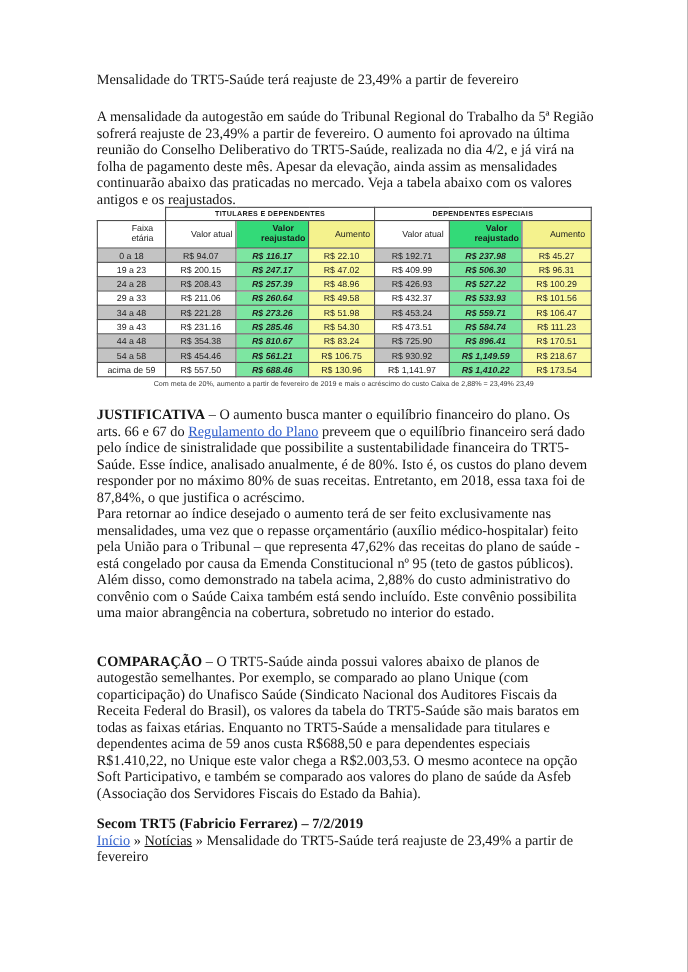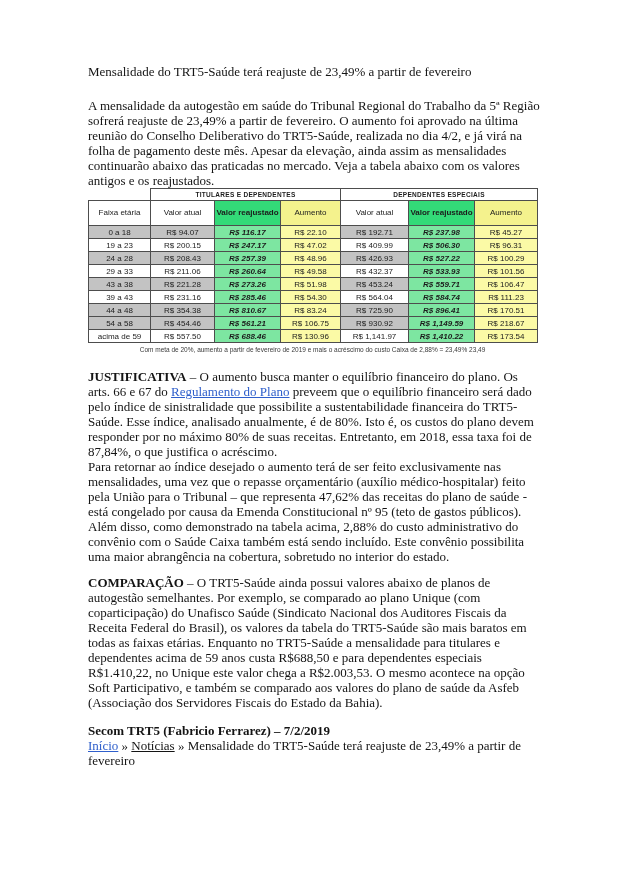--- a/index.html
+++ b/index.html
@@ -41,36 +41,36 @@
     border:1px solid #4d4d4d;
     text-align:center;vertical-align:middle;
     padding:0 1px;overflow:hidden;white-space:nowrap;
   }
   tr.group-row th{
     font-size:6.5px;font-weight:bold;letter-spacing:.3px;
     height:11px;background:#ffffff;white-space:nowrap;
   }
   tr.group-row td.spacer{border:none;background:#ffffff;}
   tr.head-row th{
-    height:24px;font-weight:normal;background:#ffffff;white-space:normal;line-height:1.1;
+    height:24px;font-weight:normal;background:#ffffff;white-space:normal;line-height:1.1;padding-left:21px;
   }
   tr.head-row th.green{background:var(--green-h);font-weight:bold;}
   tr.head-row th.yellow{background:var(--yellow-h);}
   tbody tr{height:13px;}
   tbody td{background:#ffffff;}
   tbody td.c2, tbody td.c5{background:var(--green-c);font-weight:bold;font-style:italic;}
   tbody td.c3, tbody td.c6{background:var(--yellow-c);}
   tbody tr.gray td.c0, tbody tr.gray td.c1, tbody tr.gray td.c4{background:var(--row-gray);}
   .footnote{
     width:449px;text-align:center;
     font-family:"Liberation Sans", sans-serif;
     font-size:6.5px;color:#3a3a3a;margin-top:3px;
   }
 
-  .justificativa-block{margin-bottom:11px;}
+  .justificativa-block{margin-bottom:29px;}
   .comparacao-block{margin-bottom:13px;}
   .byline{font-weight:bold;margin-bottom:15px;}
   .breadcrumb{margin:0;}
 </style>
 </head>
 <body>
 
 <div class="page" style="--green-h: #33da78; --green-c: #7de6a1; --yellow-h: #f4f28d; --yellow-c: #fbfaa6; --row-gray: #c3c3c3; --link-blue: #2e5ecb;">
   <div class="content">
 
@@ -136,34 +136,34 @@
             <tr>
               <td class="c0">29 a 33</td>
               <td class="c1">R$ 211.06</td>
               <td class="c2">R$ 260.64</td>
               <td class="c3">R$ 49.58</td>
               <td class="c4">R$ 432.37</td>
               <td class="c5">R$ 533.93</td>
               <td class="c6">R$ 101.56</td>
             </tr>
             <tr class="gray">
-              <td class="c0">43 a 38</td>
+              <td class="c0">34 a 48</td>
               <td class="c1">R$ 221.28</td>
               <td class="c2">R$ 273.26</td>
               <td class="c3">R$ 51.98</td>
               <td class="c4">R$ 453.24</td>
               <td class="c5">R$ 559.71</td>
               <td class="c6">R$ 106.47</td>
             </tr>
             <tr>
               <td class="c0">39 a 43</td>
               <td class="c1">R$ 231.16</td>
               <td class="c2">R$ 285.46</td>
               <td class="c3">R$ 54.30</td>
-              <td class="c4">R$ 564.04</td>
+              <td class="c4">R$ 473.51</td>
               <td class="c5">R$ 584.74</td>
               <td class="c6">R$ 111.23</td>
             </tr>
             <tr class="gray">
               <td class="c0">44 a 48</td>
               <td class="c1">R$ 354.38</td>
               <td class="c2">R$ 810.67</td>
               <td class="c3">R$ 83.24</td>
               <td class="c4">R$ 725.90</td>
               <td class="c5">R$ 896.41</td>

